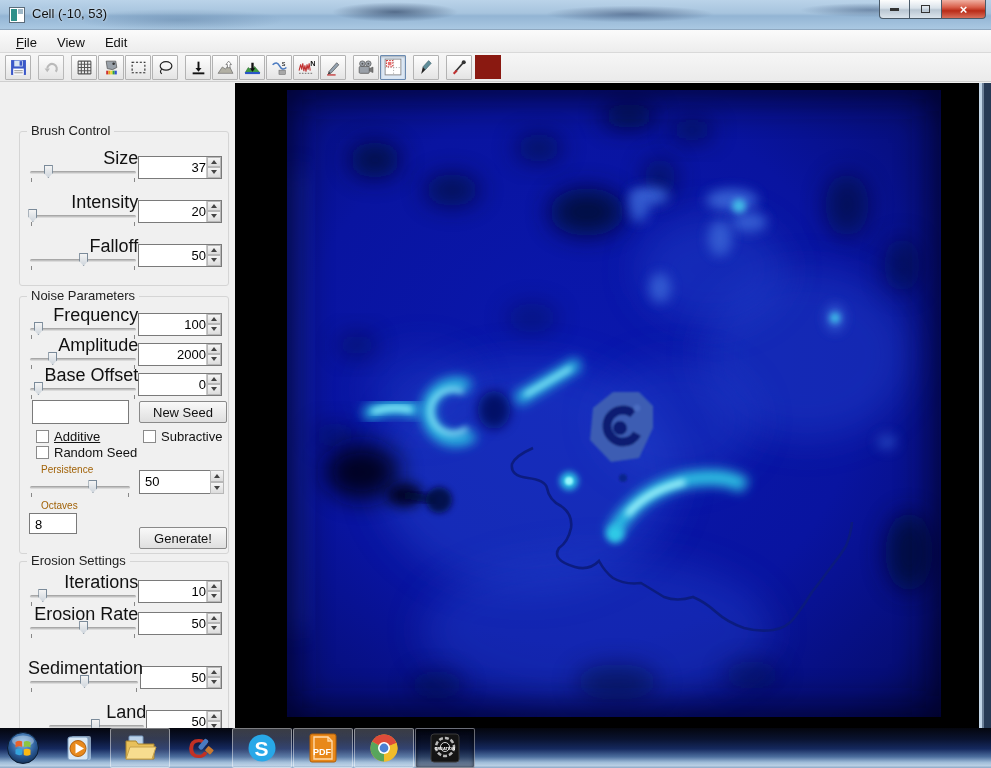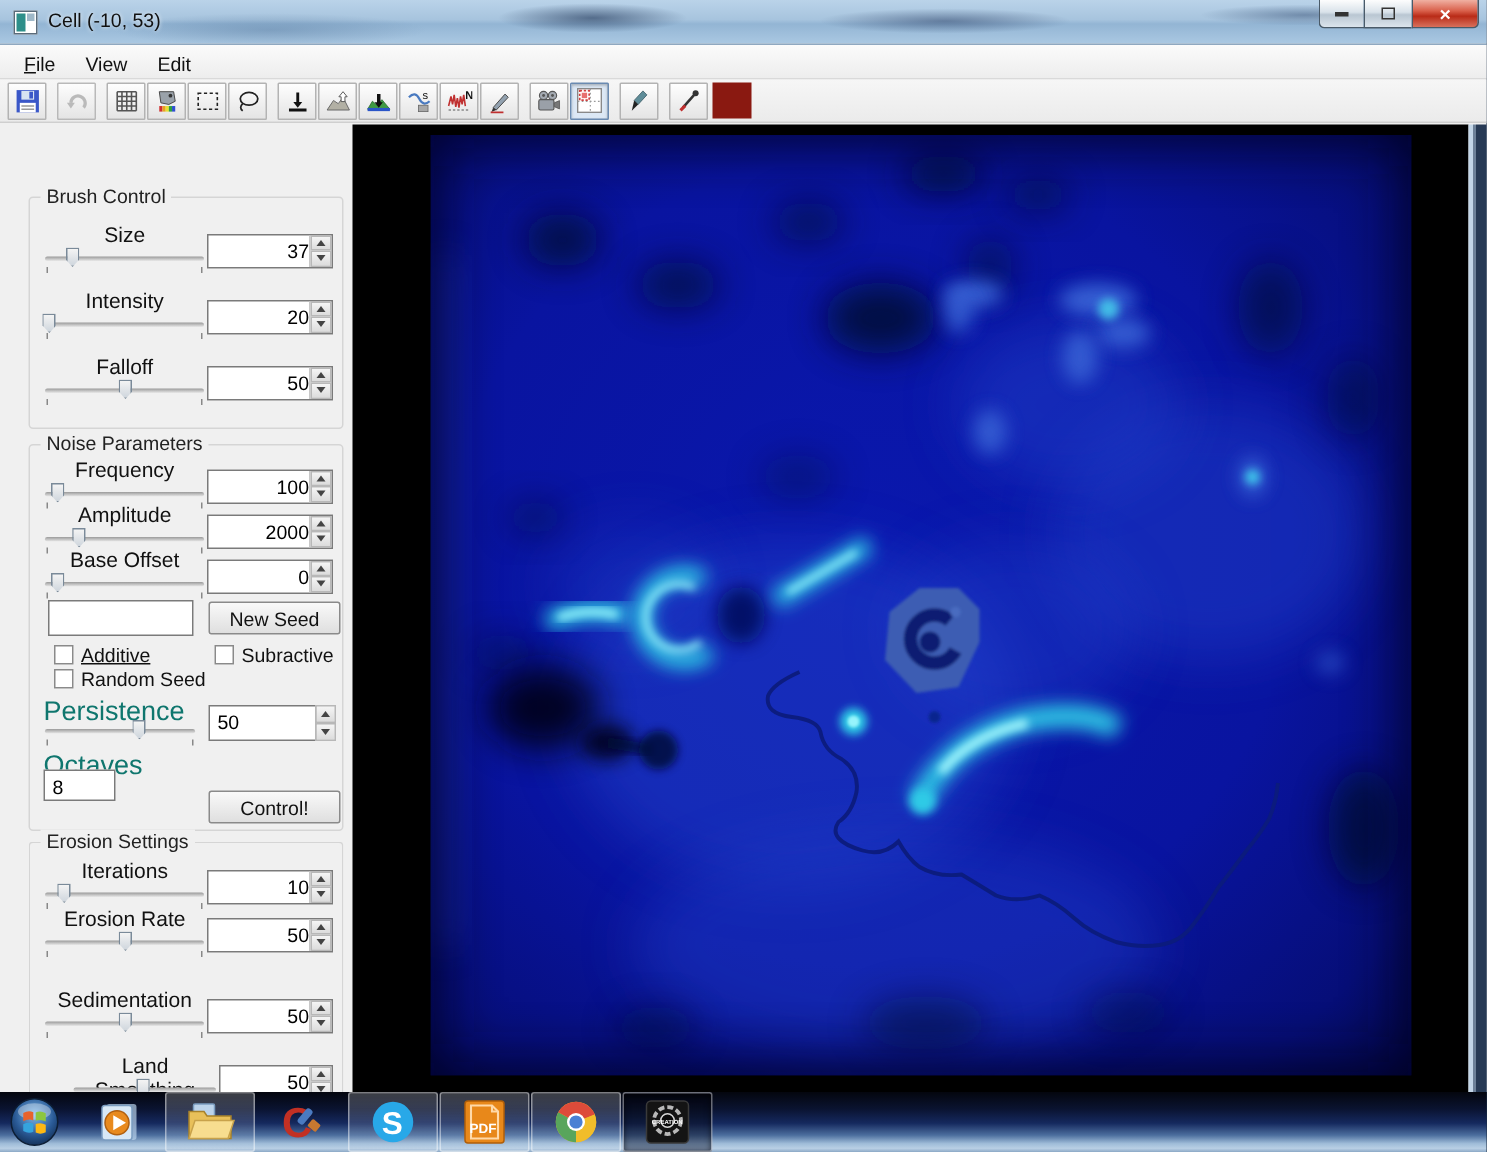--- a/index.html
+++ b/index.html
@@ -60,21 +60,21 @@
   
   .group { position:absolute; left:19px; width:210px; border:1px solid #d5d5d5; border-radius:3px; }
   .legend { position:absolute; top:-9px; left:7px; background:#f0f0f0; padding:0 4px; font-size:13px; color:#222; }
   .g-brush   { top:48px;  height:155px; }
   .g-noise   { top:213px; height:258px; }
   .g-erosion { top:478px; height:250px; border-bottom:none; }
 
   
   .srow { position:absolute; left:8px; right:6px; height:38px; display:flex; }
   .scol { width:112px; position:relative; }
-  .slabel { text-align:center; font-size:14px; color:#111; height:16px; }
+  .slabel { text-align:right; font-size:18px; color:#111; height:16px; }
   .slider { position:relative; height:18px; margin-top:1px; }
   .track { position:absolute; left:2px; right:2px; top:6px; height:3px;
     background:linear-gradient(180deg,#9a9a9a,#e8e8e8); border-radius:2px; }
   .tick { position:absolute; top:13px; width:1px; height:4px; background:#888; }
   .tick.l { left:3px; } .tick.r { right:3px; }
   .thumb { position:absolute; top:0; width:9px; height:13px; margin-left:-4px;
     background:linear-gradient(180deg,#f4f4f4,#cfd6dd); border:1px solid #7a8a99;
     clip-path:polygon(0 0,100% 0,100% 62%,50% 100%,0 62%); }
   .spinner { margin-left:auto; width:85px; height:23px; border:1px solid #7a7a7a; background:#fff;
     display:flex; align-self:center;text-align:right; }
@@ -84,21 +84,21 @@
     display:flex; align-items:center; justify-content:center; }
   .arr-up { width:0; height:0; border-left:3px solid transparent; border-right:3px solid transparent; border-bottom:4px solid #444; }
   .arr-dn { width:0; height:0; border-left:3px solid transparent; border-right:3px solid transparent; border-top:4px solid #444; }
 
   
   .btn { position:absolute; height:22px; border:1px solid #8a8a8a; border-radius:2px;
     background:linear-gradient(180deg,#f9f9f9,#dfdfdf); font-size:13px; text-align:center; padding-top:3px; color:#111; }
   .tfield { position:absolute; border:1px solid #7a7a7a; background:#fff; font-size:13px; padding:3px 0 0 5px; }
   .chk { position:absolute; display:flex; align-items:center; font-size:13px; color:#111; }
   .chk .box { width:13px; height:13px; border:1px solid #8a8a8a; background:#fff; margin-right:5px; }
-  .plain-label { position:absolute; font-size:18px; color:#0f766e; }
+  .plain-label { position:absolute; font-size:10px; color:#a16207;margin-left:12px; }
 
   
   .pers-arrows { position:absolute; right:4px; width:14px; height:24px; display:flex; flex-direction:column; }
 
   
   .taskbar { position:absolute; left:0; top:728px; width:991px; height:40px;
     background:linear-gradient(180deg,#04060e 0%,#0a1330 28%,#15295e 52%,#4c6e9e 72%,#9fbcd8 86%,#b9cfe4 94%,#8ba8c6 100%);
     display:flex; align-items:center; }
   .orb { width:44px; height:38px; display:flex; align-items:center; justify-content:center; margin-left:1px; }
   .task-icons { display:flex; height:40px; align-items:stretch; margin-left:4px; }
@@ -430,21 +430,21 @@
               <span class="arr-up"></span>
             </span>
           <span class="sb">
               <span class="arr-dn"></span>
             </span>
         </div>
 
         <div class="plain-label" style="left:9px; top:203px;">Octaves</div>
         <div class="tfield" style="left:9px; top:216px; width:48px; height:21px;">8</div>
 
-        <div class="btn" style="left:119px; top:230px; width:88px;">Control!</div>
+        <div class="btn" style="left:119px; top:230px; width:88px;">Generate!</div>
       </div>
 
       <div class="group g-erosion">
         <div class="legend">Erosion Settings</div>
 
         <div class="srow" style="top:10px;">
           <div class="scol">
             <div class="slabel">Iterations</div>
             <div class="slider">
               <div class="track"></div>

